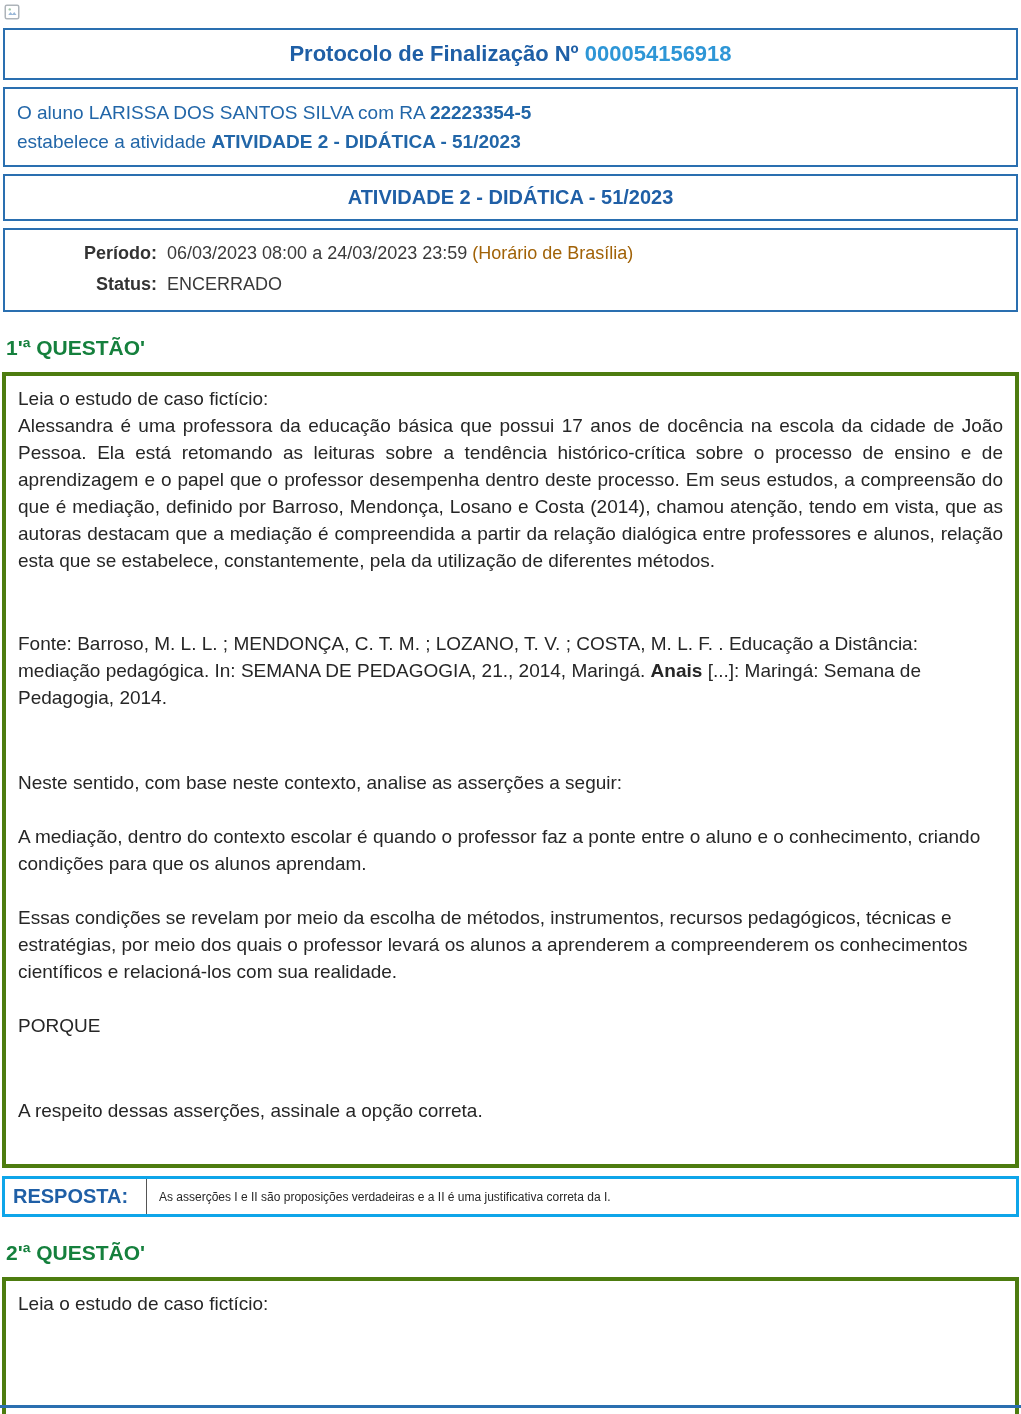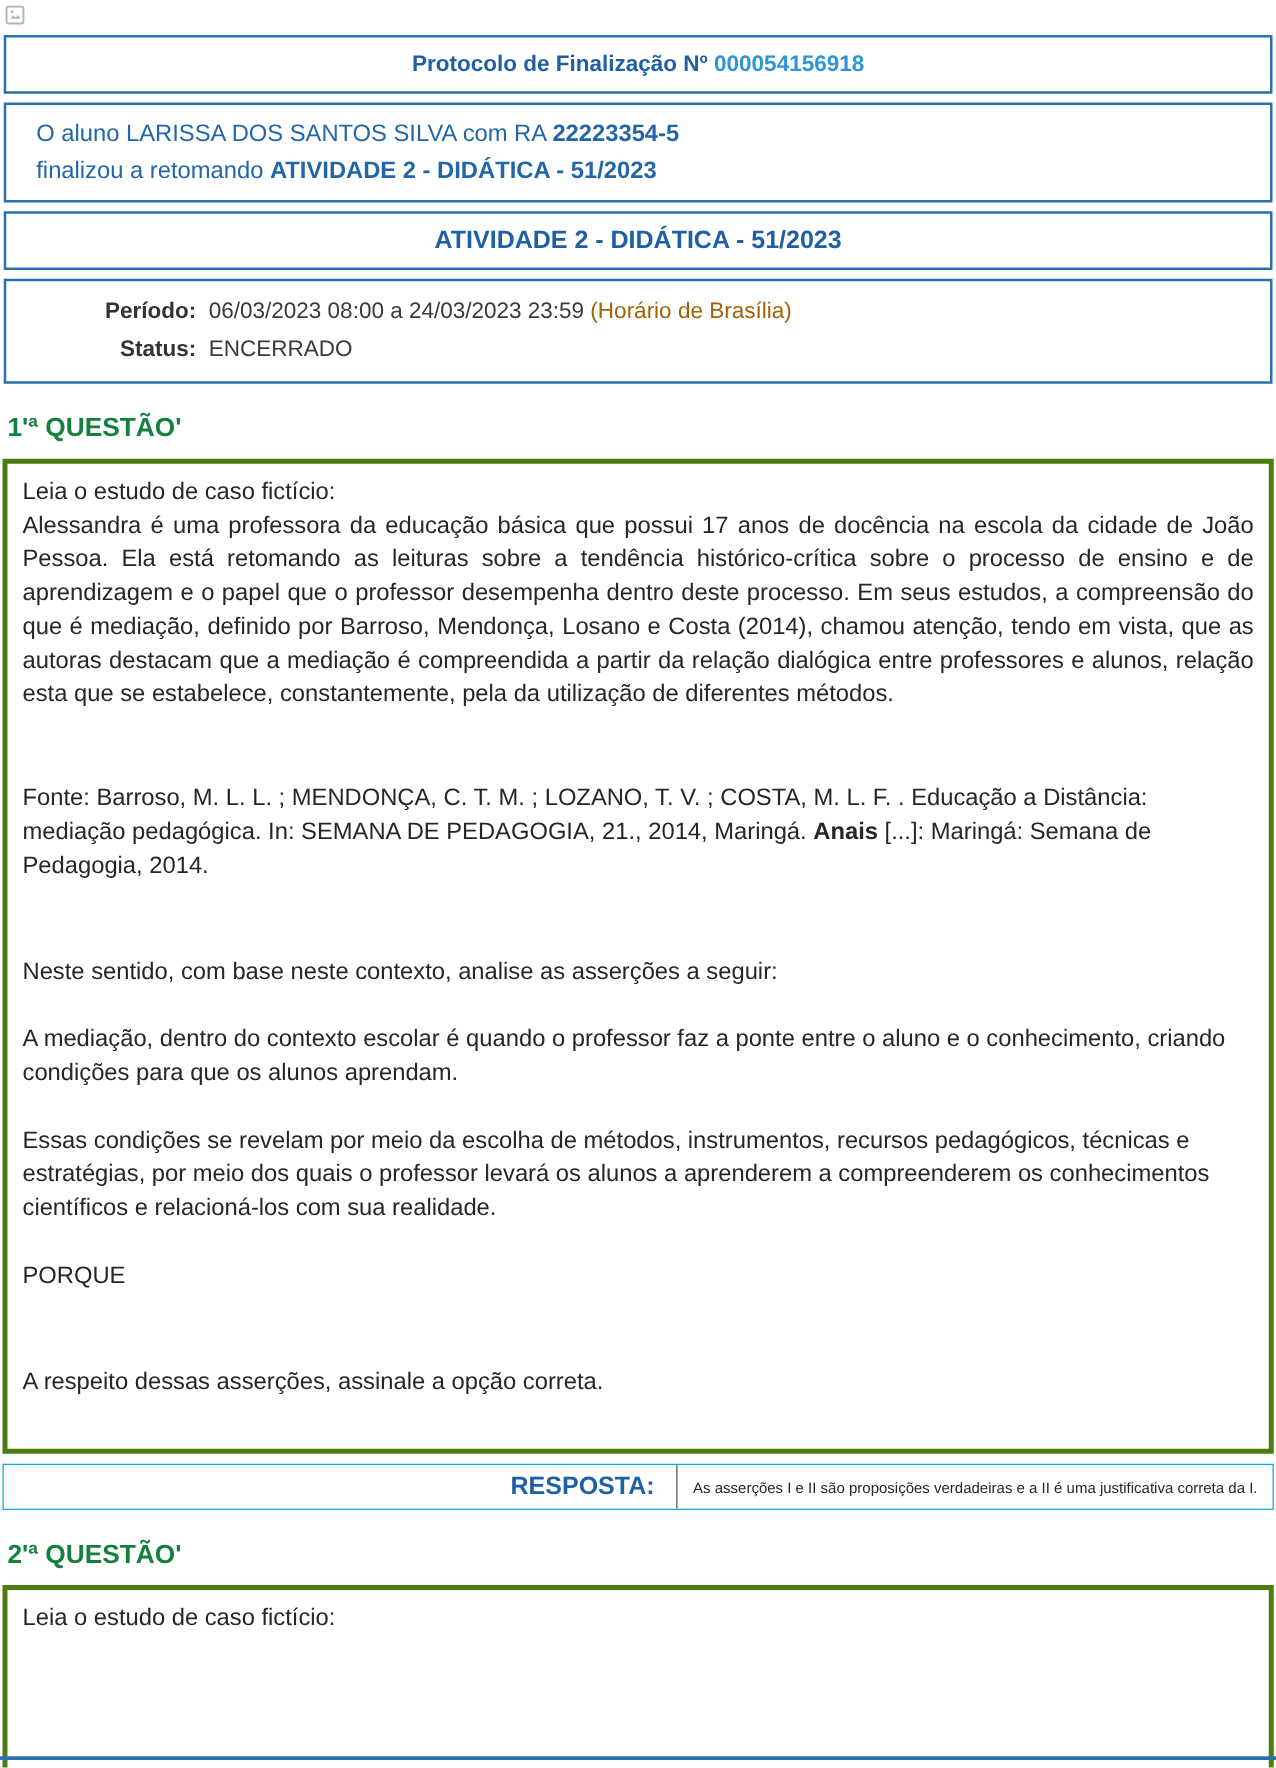--- a/index.html
+++ b/index.html
@@ -13,32 +13,31 @@
     font-family: "Liberation Sans", sans-serif;
     color: #262626;
   }
   .broken-img { display: block; margin: 3px 0 0 3px; }
 
   .bluebox { border: 2px solid #2a6fb0; margin: 7px 3px 0 3px; background: #fff; }
 
   .protocol-header {
     padding: 11px 4px;
     text-align: center;
-    font-size: 18px;
+    font-size: 22px;
     font-weight: bold;
     color: #1f5fa6;
   }
   .protocol-number { color: #2e96d6; }
 
   .student-box {
     padding: 9px 12px;
     font-size: 19px;
     line-height: 29px;
     color: #2266a8;
-    margin-left: 12px;
   }
   .b { font-weight: bold; }
 
   .activity-title {
     padding: 10px 8px;
     text-align: center;
     font-size: 20px;
     font-weight: bold;
     color: #1f5fa6;
   }
@@ -69,24 +68,23 @@
   }
   .q-box p { margin: 0; }
   .justify { text-align: justify; }
   .mt1 { margin-top: 27px !important; }
   .mt2 { margin-top: 56px !important; }
   .mt3 { margin-top: 58px !important; }
 
   .resposta {
     display: flex;
     align-items: center;
-    border: 1px solid #0ea5e9;
+    border: 3px solid #0ea5e9;
     margin: 8px 2px 0 2px;
     background: #fff;
-    justify-content: flex-end;
   }
   .resposta-label {
     flex: 0 0 142px;
     padding: 6px 8px;
     font-size: 20px;
     font-weight: bold;
     color: #1f5fa6;
     border-right: 1px solid #555;
     align-self: stretch;
     display: flex;
@@ -121,21 +119,21 @@
   </div>
 </div>
 
 <div class="bluebox">
   <div class="student-box">
     <div>
       <span>O aluno LARISSA DOS SANTOS SILVA com RA</span>
       <span class="b">22223354-5</span>
     </div>
     <div>
-      <span>finalizou a retomando</span>
+      <span>estabelece a atividade</span>
       <span class="b">ATIVIDADE 2 - DIDÁTICA - 51/2023</span>
     </div>
   </div>
 </div>
 
 <div class="bluebox">
   <div class="activity-title">ATIVIDADE 2 - DIDÁTICA - 51/2023</div>
 </div>
 
 <div class="bluebox details-box">

